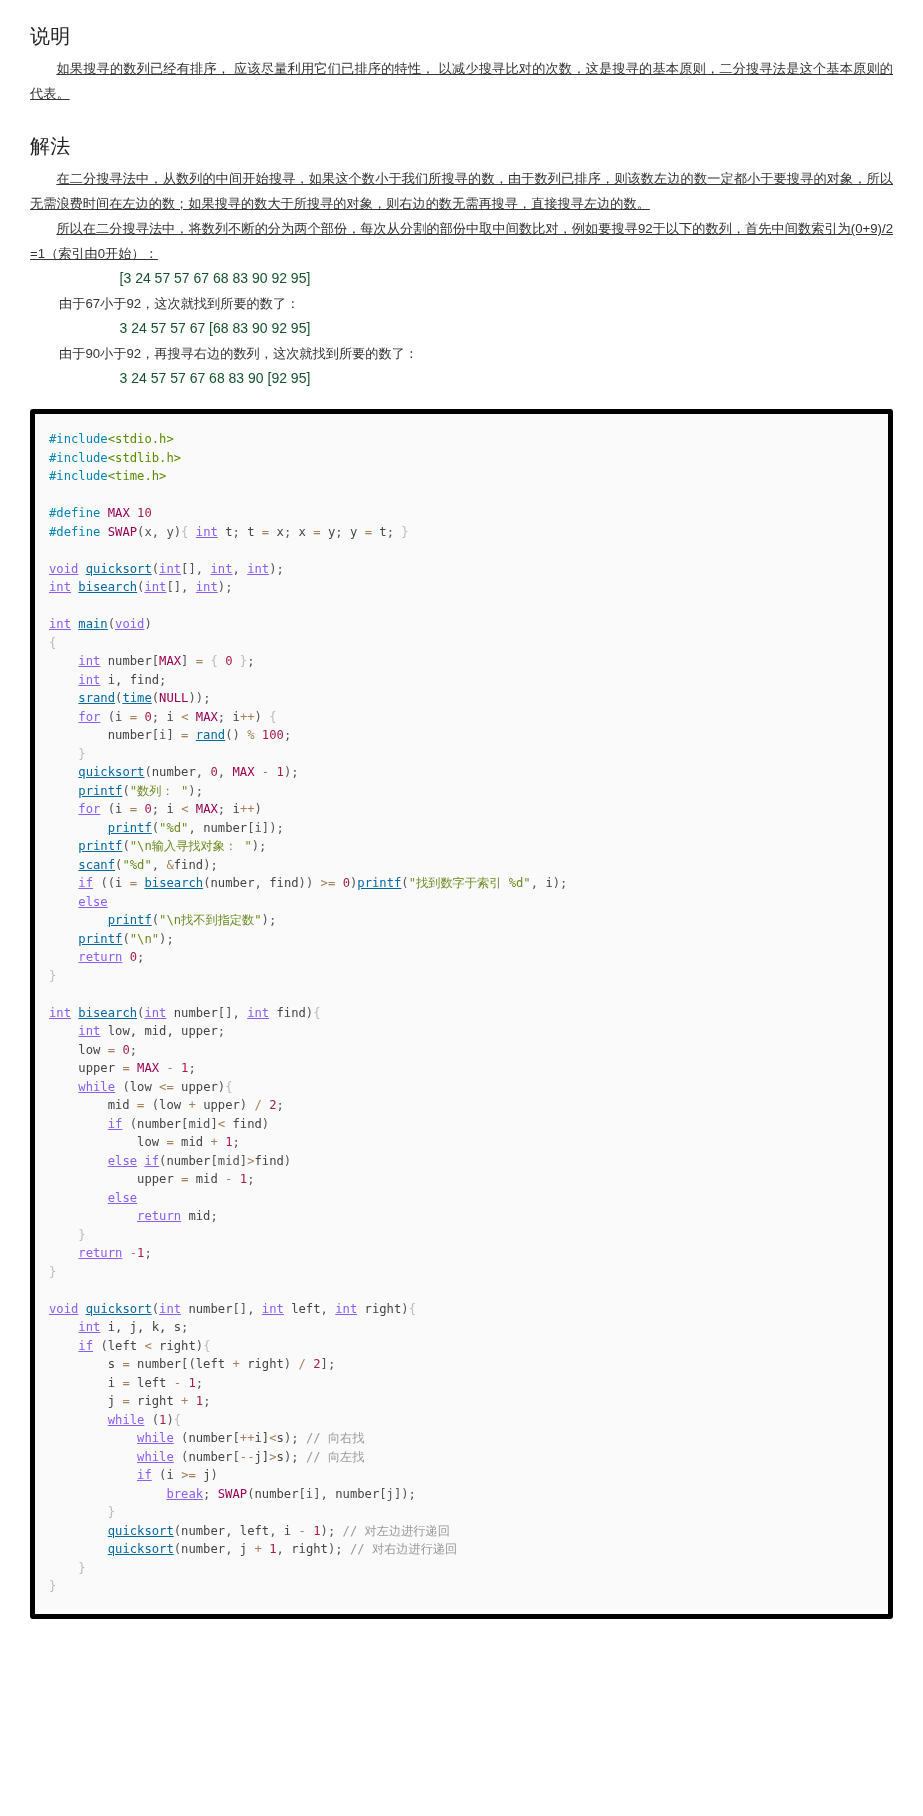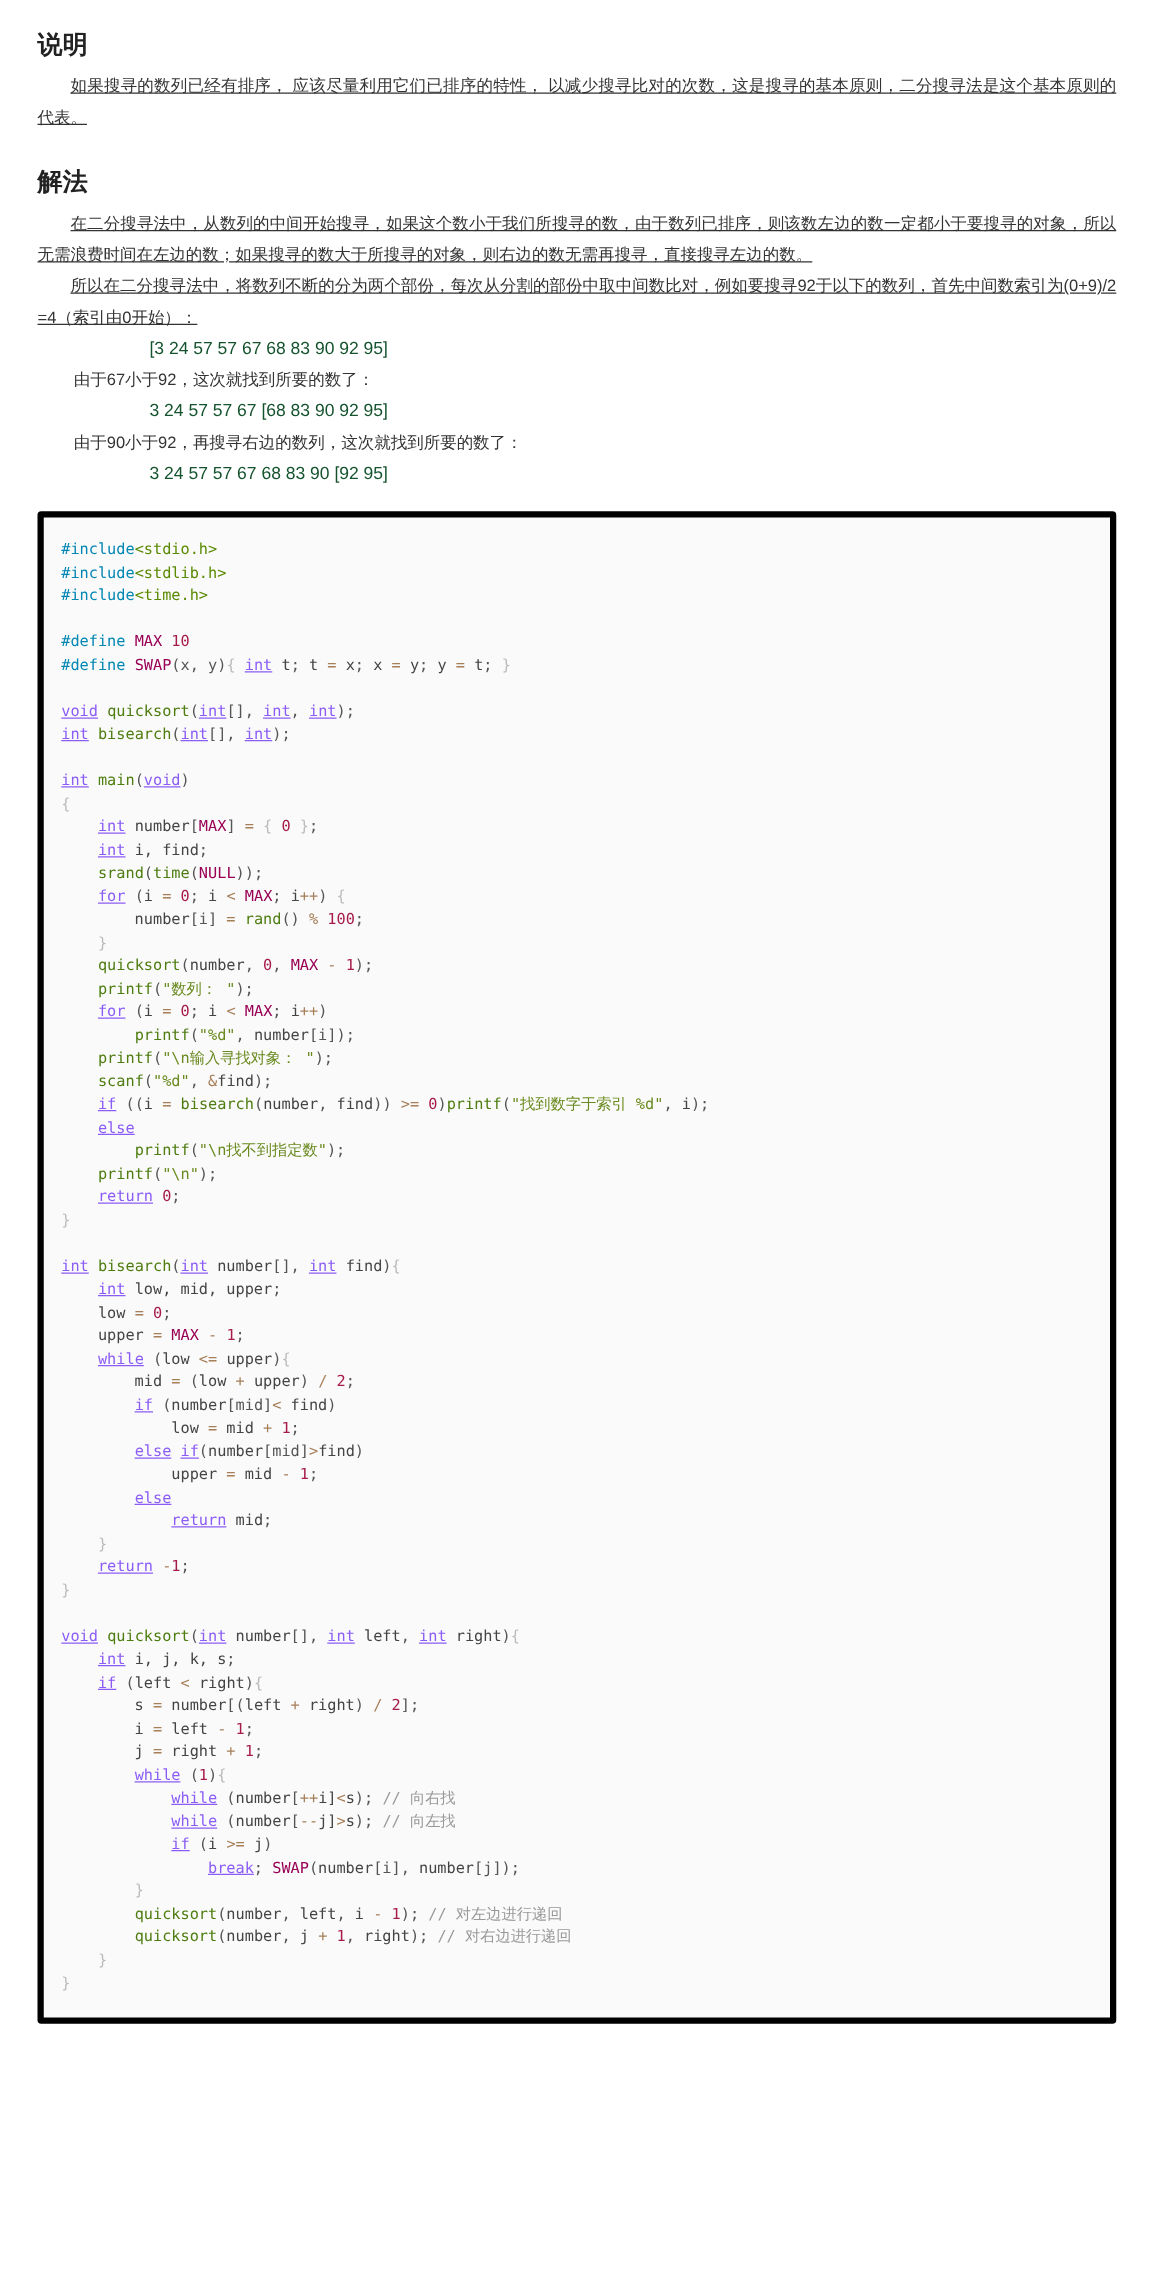--- a/index.html
+++ b/index.html
@@ -14,21 +14,21 @@
     color: #333333;
     -webkit-font-smoothing: antialiased;
   }
   .page {
     width: 923px;
     box-sizing: border-box;
     padding: 22px 30px 40px 30px;
   }
   h2.section-title {
     font-size: 20px;
-    font-weight: bold;
+    font-weight: normal;
     color: #222222;
     margin: 0 0 6px 0;
     letter-spacing: 0.2px;
     line-height: 1.4;
   }
   .section-gap {
     height: 26px;
   }
   p.para {
     font-size: 13.2px;
@@ -73,42 +73,42 @@
     white-space: pre;
     tab-size: 4;
   }
   .ln { display: block; min-height: 18.5px; }
 
   
   .k   { color: #8b5cf6; text-decoration: underline; }            
   .pp  { color: #0086b3; }            
   .hdr { color: #5a8a00; }            
   .mac { color: #990055; font-weight: normal; } 
-  .fn  { color: #4d7c0f; }            
+  .fn  { color: #0369a1; text-decoration: underline; }            
   .str { color: #6a8a1f; }            
   .num { color: #a61b4b; }            
   .op  { color: #a67f59; }            
   .cm  { color: #999999; }            
   .pun { color: #555555; }            
   .pl  { color: #444444; }            
   .br  { color: #bbbbbb; }            
 </style>
 </head>
 <body>
 
 <div class="page">
 
   <h2 class="section-title">说明</h2>
   <p class="para">如果搜寻的数列已经有排序， 应该尽量利用它们已排序的特性， 以减少搜寻比对的次数，这是搜寻的基本原则，二分搜寻法是这个基本原则的代表。</p>
 
   <div class="section-gap"></div>
 
   <h2 class="section-title">解法</h2>
   <p class="para">在二分搜寻法中，从数列的中间开始搜寻，如果这个数小于我们所搜寻的数，由于数列已排序，则该数左边的数一定都小于要搜寻的对象，所以无需浪费时间在左边的数；如果搜寻的数大于所搜寻的对象，则右边的数无需再搜寻，直接搜寻左边的数。</p>
-  <p class="para">所以在二分搜寻法中，将数列不断的分为两个部份，每次从分割的部份中取中间数比对，例如要搜寻92于以下的数列，首先中间数索引为(0+9)/2 =4（索引由0开始）：</p>
+  <p class="para">所以在二分搜寻法中，将数列不断的分为两个部份，每次从分割的部份中取中间数比对，例如要搜寻92于以下的数列，首先中间数索引为(0+9)/2 =1（索引由0开始）：</p>
 
   <p class="seq">[3 24 57 57 67 68 83 90 92 95]</p>
   <p class="note">由于67小于92，这次就找到所要的数了：</p>
   <p class="seq">3 24 57 57 67 [68 83 90 92 95]</p>
   <p class="note">由于90小于92，再搜寻右边的数列，这次就找到所要的数了：</p>
   <p class="seq">3 24 57 57 67 68 83 90 [92 95]</p>
 
   <div class="codeblock">
     <pre class="code" id="code-content"><span class="ln"><span class="pp">#include</span><span class="hdr">&lt;stdio.h&gt;</span></span><span class="ln"><span class="pp">#include</span><span class="hdr">&lt;stdlib.h&gt;</span></span><span class="ln"><span class="pp">#include</span><span class="hdr">&lt;time.h&gt;</span></span><span class="ln">&nbsp;</span><span class="ln"><span class="pp">#define</span><span class="pl"> </span><span class="mac">MAX</span><span class="pl"> </span><span class="num">10</span></span><span class="ln"><span class="pp">#define</span><span class="pl"> </span><span class="mac">SWAP</span><span class="pun">(x, y)</span><span class="br">{</span><span class="pl"> </span><span class="k">int</span><span class="pl"> t</span><span class="pun">;</span><span class="pl"> t </span><span class="op">=</span><span class="pl"> x</span><span class="pun">;</span><span class="pl"> x </span><span class="op">=</span><span class="pl"> y</span><span class="pun">;</span><span class="pl"> y </span><span class="op">=</span><span class="pl"> t</span><span class="pun">;</span><span class="pl"> </span><span class="br">}</span></span><span class="ln">&nbsp;</span><span class="ln"><span class="k">void</span><span class="pl"> </span><span class="fn">quicksort</span><span class="pun">(</span><span class="k">int</span><span class="pun">[], </span><span class="k">int</span><span class="pun">, </span><span class="k">int</span><span class="pun">);</span></span><span class="ln"><span class="k">int</span><span class="pl"> </span><span class="fn">bisearch</span><span class="pun">(</span><span class="k">int</span><span class="pun">[], </span><span class="k">int</span><span class="pun">);</span></span><span class="ln">&nbsp;</span><span class="ln"><span class="k">int</span><span class="pl"> </span><span class="fn">main</span><span class="pun">(</span><span class="k">void</span><span class="pun">)</span></span><span class="ln"><span class="br">{</span></span><span class="ln"><span class="pl">    </span><span class="k">int</span><span class="pl"> number</span><span class="pun">[</span><span class="mac">MAX</span><span class="pun">] </span><span class="op">=</span><span class="pl"> </span><span class="br">{</span><span class="pl"> </span><span class="num">0</span><span class="pl"> </span><span class="br">}</span><span class="pun">;</span></span><span class="ln"><span class="pl">    </span><span class="k">int</span><span class="pl"> i, find</span><span class="pun">;</span></span><span class="ln"><span class="pl">    </span><span class="fn">srand</span><span class="pun">(</span><span class="fn">time</span><span class="pun">(</span><span class="mac">NULL</span><span class="pun">));</span></span><span class="ln"><span class="pl">    </span><span class="k">for</span><span class="pl"> </span><span class="pun">(</span><span class="pl">i </span><span class="op">=</span><span class="pl"> </span><span class="num">0</span><span class="pun">;</span><span class="pl"> i </span><span class="op">&lt;</span><span class="pl"> </span><span class="mac">MAX</span><span class="pun">;</span><span class="pl"> i</span><span class="op">++</span><span class="pun">)</span><span class="pl"> </span><span class="br">{</span></span><span class="ln"><span class="pl">        number</span><span class="pun">[i] </span><span class="op">=</span><span class="pl"> </span><span class="fn">rand</span><span class="pun">()</span><span class="pl"> </span><span class="op">%</span><span class="pl"> </span><span class="num">100</span><span class="pun">;</span></span><span class="ln"><span class="pl">    </span><span class="br">}</span></span><span class="ln"><span class="pl">    </span><span class="fn">quicksort</span><span class="pun">(</span><span class="pl">number</span><span class="pun">, </span><span class="num">0</span><span class="pun">, </span><span class="mac">MAX</span><span class="pl"> </span><span class="op">-</span><span class="pl"> </span><span class="num">1</span><span class="pun">);</span></span><span class="ln"><span class="pl">    </span><span class="fn">printf</span><span class="pun">(</span><span class="str">"数列： "</span><span class="pun">);</span></span><span class="ln"><span class="pl">    </span><span class="k">for</span><span class="pl"> </span><span class="pun">(</span><span class="pl">i </span><span class="op">=</span><span class="pl"> </span><span class="num">0</span><span class="pun">;</span><span class="pl"> i </span><span class="op">&lt;</span><span class="pl"> </span><span class="mac">MAX</span><span class="pun">;</span><span class="pl"> i</span><span class="op">++</span><span class="pun">)</span></span><span class="ln"><span class="pl">        </span><span class="fn">printf</span><span class="pun">(</span><span class="str">"%d"</span><span class="pun">, </span><span class="pl">number</span><span class="pun">[i]);</span></span><span class="ln"><span class="pl">    </span><span class="fn">printf</span><span class="pun">(</span><span class="str">"\n输入寻找对象： "</span><span class="pun">);</span></span><span class="ln"><span class="pl">    </span><span class="fn">scanf</span><span class="pun">(</span><span class="str">"%d"</span><span class="pun">, </span><span class="op">&amp;</span><span class="pl">find</span><span class="pun">);</span></span><span class="ln"><span class="pl">    </span><span class="k">if</span><span class="pl"> </span><span class="pun">((</span><span class="pl">i </span><span class="op">=</span><span class="pl"> </span><span class="fn">bisearch</span><span class="pun">(</span><span class="pl">number</span><span class="pun">, </span><span class="pl">find</span><span class="pun">))</span><span class="pl"> </span><span class="op">&gt;=</span><span class="pl"> </span><span class="num">0</span><span class="pun">)</span><span class="fn">printf</span><span class="pun">(</span><span class="str">"找到数字于索引 %d"</span><span class="pun">, </span><span class="pl">i</span><span class="pun">);</span></span><span class="ln"><span class="pl">    </span><span class="k">else</span></span><span class="ln"><span class="pl">        </span><span class="fn">printf</span><span class="pun">(</span><span class="str">"\n找不到指定数"</span><span class="pun">);</span></span><span class="ln"><span class="pl">    </span><span class="fn">printf</span><span class="pun">(</span><span class="str">"\n"</span><span class="pun">);</span></span><span class="ln"><span class="pl">    </span><span class="k">return</span><span class="pl"> </span><span class="num">0</span><span class="pun">;</span></span><span class="ln"><span class="br">}</span></span><span class="ln">&nbsp;</span><span class="ln"><span class="k">int</span><span class="pl"> </span><span class="fn">bisearch</span><span class="pun">(</span><span class="k">int</span><span class="pl"> number</span><span class="pun">[], </span><span class="k">int</span><span class="pl"> find</span><span class="pun">)</span><span class="br">{</span></span><span class="ln"><span class="pl">    </span><span class="k">int</span><span class="pl"> low, mid, upper</span><span class="pun">;</span></span><span class="ln"><span class="pl">    low </span><span class="op">=</span><span class="pl"> </span><span class="num">0</span><span class="pun">;</span></span><span class="ln"><span class="pl">    upper </span><span class="op">=</span><span class="pl"> </span><span class="mac">MAX</span><span class="pl"> </span><span class="op">-</span><span class="pl"> </span><span class="num">1</span><span class="pun">;</span></span><span class="ln"><span class="pl">    </span><span class="k">while</span><span class="pl"> </span><span class="pun">(</span><span class="pl">low </span><span class="op">&lt;=</span><span class="pl"> upper</span><span class="pun">)</span><span class="br">{</span></span><span class="ln"><span class="pl">        mid </span><span class="op">=</span><span class="pl"> </span><span class="pun">(</span><span class="pl">low </span><span class="op">+</span><span class="pl"> upper</span><span class="pun">)</span><span class="pl"> </span><span class="op">/</span><span class="pl"> </span><span class="num">2</span><span class="pun">;</span></span><span class="ln"><span class="pl">        </span><span class="k">if</span><span class="pl"> </span><span class="pun">(</span><span class="pl">number</span><span class="pun">[mid]</span><span class="op">&lt;</span><span class="pl"> find</span><span class="pun">)</span></span><span class="ln"><span class="pl">            low </span><span class="op">=</span><span class="pl"> mid </span><span class="op">+</span><span class="pl"> </span><span class="num">1</span><span class="pun">;</span></span><span class="ln"><span class="pl">        </span><span class="k">else</span><span class="pl"> </span><span class="k">if</span><span class="pun">(</span><span class="pl">number</span><span class="pun">[mid]</span><span class="op">&gt;</span><span class="pl">find</span><span class="pun">)</span></span><span class="ln"><span class="pl">            upper </span><span class="op">=</span><span class="pl"> mid </span><span class="op">-</span><span class="pl"> </span><span class="num">1</span><span class="pun">;</span></span><span class="ln"><span class="pl">        </span><span class="k">else</span></span><span class="ln"><span class="pl">            </span><span class="k">return</span><span class="pl"> mid</span><span class="pun">;</span></span><span class="ln"><span class="pl">    </span><span class="br">}</span></span><span class="ln"><span class="pl">    </span><span class="k">return</span><span class="pl"> </span><span class="op">-</span><span class="num">1</span><span class="pun">;</span></span><span class="ln"><span class="br">}</span></span><span class="ln">&nbsp;</span><span class="ln"><span class="k">void</span><span class="pl"> </span><span class="fn">quicksort</span><span class="pun">(</span><span class="k">int</span><span class="pl"> number</span><span class="pun">[], </span><span class="k">int</span><span class="pl"> left</span><span class="pun">, </span><span class="k">int</span><span class="pl"> right</span><span class="pun">)</span><span class="br">{</span></span><span class="ln"><span class="pl">    </span><span class="k">int</span><span class="pl"> i, j, k, s</span><span class="pun">;</span></span><span class="ln"><span class="pl">    </span><span class="k">if</span><span class="pl"> </span><span class="pun">(</span><span class="pl">left </span><span class="op">&lt;</span><span class="pl"> right</span><span class="pun">)</span><span class="br">{</span></span><span class="ln"><span class="pl">        s </span><span class="op">=</span><span class="pl"> number</span><span class="pun">[(</span><span class="pl">left </span><span class="op">+</span><span class="pl"> right</span><span class="pun">)</span><span class="pl"> </span><span class="op">/</span><span class="pl"> </span><span class="num">2</span><span class="pun">];</span></span><span class="ln"><span class="pl">        i </span><span class="op">=</span><span class="pl"> left </span><span class="op">-</span><span class="pl"> </span><span class="num">1</span><span class="pun">;</span></span><span class="ln"><span class="pl">        j </span><span class="op">=</span><span class="pl"> right </span><span class="op">+</span><span class="pl"> </span><span class="num">1</span><span class="pun">;</span></span><span class="ln"><span class="pl">        </span><span class="k">while</span><span class="pl"> </span><span class="pun">(</span><span class="num">1</span><span class="pun">)</span><span class="br">{</span></span><span class="ln"><span class="pl">            </span><span class="k">while</span><span class="pl"> </span><span class="pun">(</span><span class="pl">number</span><span class="pun">[</span><span class="op">++</span><span class="pl">i]</span><span class="op">&lt;</span><span class="pl">s</span><span class="pun">);</span><span class="pl"> </span><span class="cm">// 向右找</span></span><span class="ln"><span class="pl">            </span><span class="k">while</span><span class="pl"> </span><span class="pun">(</span><span class="pl">number</span><span class="pun">[</span><span class="op">--</span><span class="pl">j]</span><span class="op">&gt;</span><span class="pl">s</span><span class="pun">);</span><span class="pl"> </span><span class="cm">// 向左找</span></span><span class="ln"><span class="pl">            </span><span class="k">if</span><span class="pl"> </span><span class="pun">(</span><span class="pl">i </span><span class="op">&gt;=</span><span class="pl"> j</span><span class="pun">)</span></span><span class="ln"><span class="pl">                </span><span class="k">break</span><span class="pun">;</span><span class="pl"> </span><span class="mac">SWAP</span><span class="pun">(</span><span class="pl">number</span><span class="pun">[i], </span><span class="pl">number</span><span class="pun">[j]);</span></span><span class="ln"><span class="pl">        </span><span class="br">}</span></span><span class="ln"><span class="pl">        </span><span class="fn">quicksort</span><span class="pun">(</span><span class="pl">number</span><span class="pun">, </span><span class="pl">left</span><span class="pun">, </span><span class="pl">i </span><span class="op">-</span><span class="pl"> </span><span class="num">1</span><span class="pun">);</span><span class="pl"> </span><span class="cm">// 对左边进行递回</span></span><span class="ln"><span class="pl">        </span><span class="fn">quicksort</span><span class="pun">(</span><span class="pl">number</span><span class="pun">, </span><span class="pl">j </span><span class="op">+</span><span class="pl"> </span><span class="num">1</span><span class="pun">, </span><span class="pl">right</span><span class="pun">);</span><span class="pl"> </span><span class="cm">// 对右边进行递回</span></span><span class="ln"><span class="pl">    </span><span class="br">}</span></span><span class="ln"><span class="br">}</span></span></pre>
   </div>

